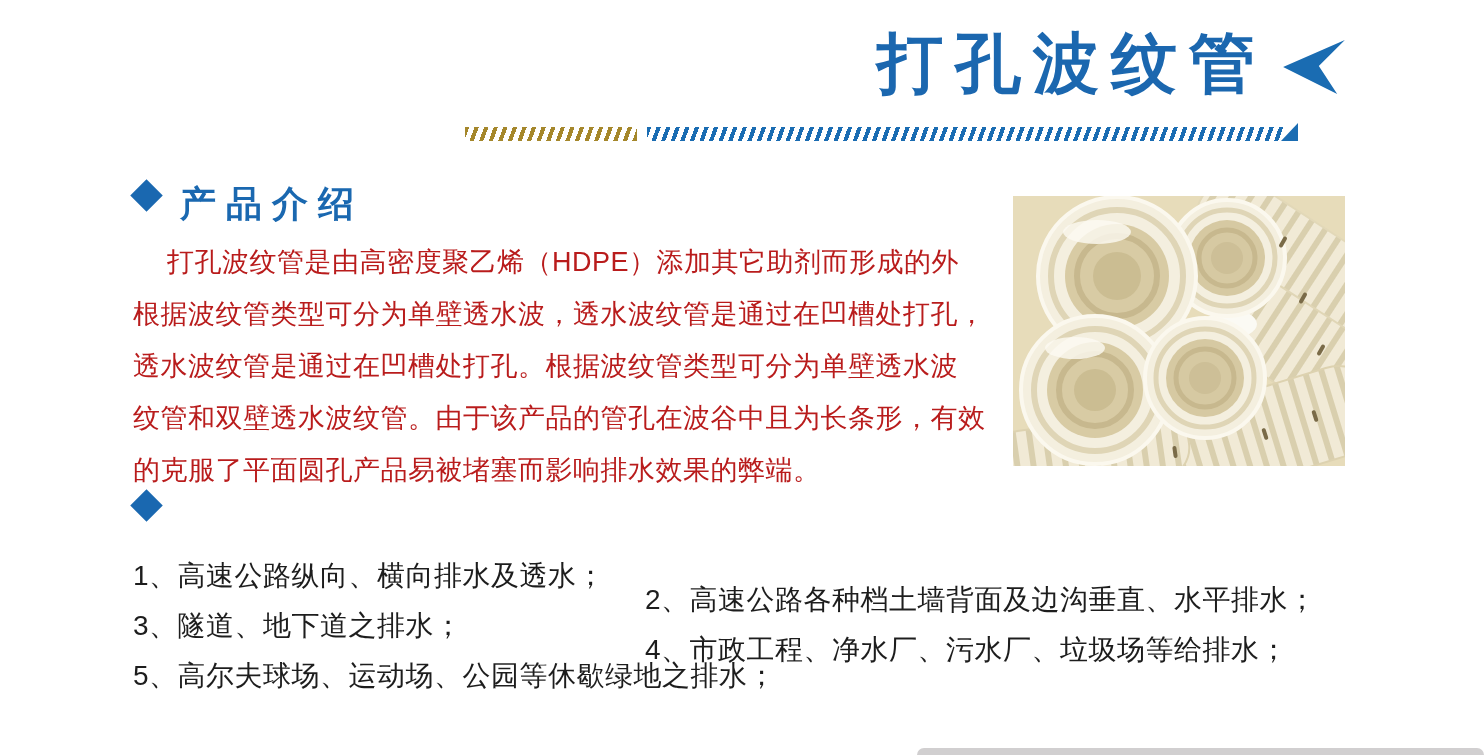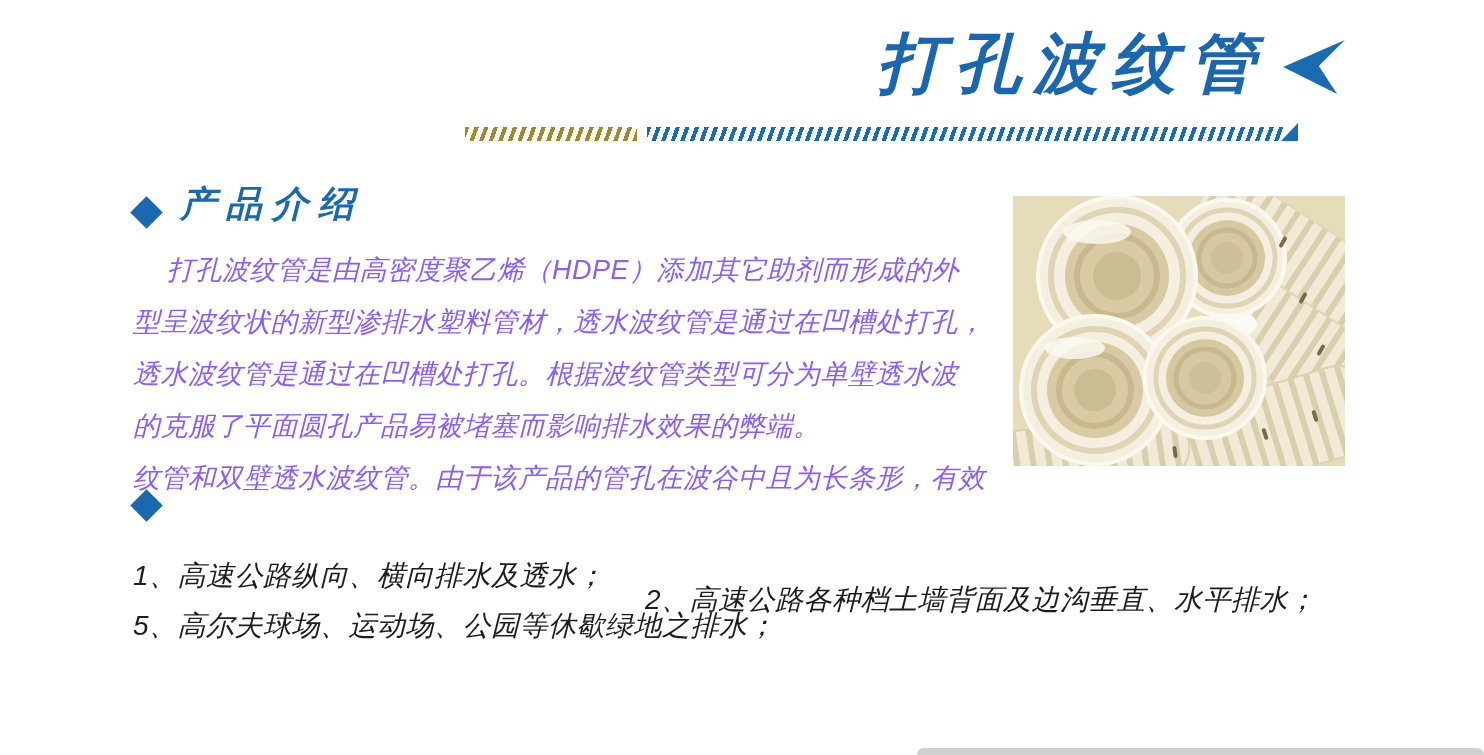--- a/index.html
+++ b/index.html
@@ -1,18 +1,18 @@
 <!DOCTYPE html>
 <html lang="zh"><head>
 <meta charset="utf-8">
 <style>
   html,body{margin:0;padding:0;background:#ffffff;}
   .page{
     position:relative;width:1484px;height:755px;background:#ffffff;
-    overflow:hidden;font-family:"Liberation Sans","DejaVu Sans",sans-serif;font-style:italic;
+    overflow:hidden;font-family:"Liberation Sans","DejaVu Sans",sans-serif;
   }
   
   .title-row{
     position:absolute;top:18px;right:139px;
     display:flex;align-items:center;gap:16px;
   }
   .page-title{
     margin:0;font-family:"Liberation Serif","DejaVu Serif",serif;
     font-weight:bold;font-size:66px;line-height:92px;
     letter-spacing:12px;color:#1b67af;white-space:nowrap;
@@ -27,36 +27,36 @@
   .rule-blue{
     left:647px;width:636px;
     background:repeating-linear-gradient(110deg,#1a6cb2 0 4px,#ffffff 4px 9px);
   }
   .rule-endcap{
     position:absolute;left:1281px;top:123px;width:0;height:0;
     border-left:17px solid transparent;border-bottom:18px solid #1a6cb2;
   }
   
   .section-heading{
-    position:absolute;left:135px;display:flex;align-items:flex-end;gap:22px;
+    position:absolute;left:135px;display:flex;align-items:flex-start;gap:22px;
   }
   .section-heading.intro-h{top:184px;}
   .section-heading.uses-h{top:494px;}
   .diamond{
     width:23px;height:23px;background:#1a68b0;transform:rotate(45deg);
     flex:0 0 auto;
   }
   .heading-text{
     font-size:36px;font-weight:bold;color:#1a68b0;letter-spacing:10px;
     line-height:40px;white-space:nowrap;
   }
   
   .intro-text{
-    position:absolute;left:133px;top:244px;width:872px;
-    color:#8b5cf6;font-size:27px;
+    position:absolute;left:133px;top:236px;width:872px;
+    color:#b91c1c;font-size:27px;
   }
   .intro-line{height:52px;line-height:52px;white-space:nowrap;letter-spacing:0.5px;}
   .intro-line.indent{text-indent:34px;}
   
   .product-photo{position:absolute;left:1013px;top:196px;width:332px;height:270px;}
   
   .uses-grid{
     position:absolute;left:133px;top:553px;width:1290px;
     color:#1d1d1d;font-size:28px;
   }
@@ -89,24 +89,24 @@
   <div class="rule rule-blue"></div>
   <div class="rule-endcap"></div>
 
   <div class="section-heading intro-h">
     <span class="diamond"></span>
     <span class="heading-text">产品介绍</span>
   </div>
 
   <div class="intro-text">
     <div class="intro-line indent">打孔波纹管是由高密度聚乙烯（HDPE）添加其它助剂而形成的外</div>
-    <div class="intro-line">型呈波纹状的新型渗排水塑料管材，透水波纹管是通过在凹槽处打孔，</div>
+    <div class="intro-line">根据波纹管类型可分为单壁透水波，透水波纹管是通过在凹槽处打孔，</div>
     <div class="intro-line">透水波纹管是通过在凹槽处打孔。根据波纹管类型可分为单壁透水波</div>
+    <div class="intro-line">纹管和双壁透水波纹管。由于该产品的管孔在波谷中且为长条形，有效</div>
     <div class="intro-line">的克服了平面圆孔产品易被堵塞而影响排水效果的弊端。</div>
-    <div class="intro-line">纹管和双壁透水波纹管。由于该产品的管孔在波谷中且为长条形，有效</div>
   </div>
 
   <svg class="product-photo" viewBox="0 0 332 270" role="img">
     <defs>
       <pattern id="corr" width="16" height="16" patternUnits="userSpaceOnUse">
         <rect width="16" height="16" fill="#f1ead6"></rect>
         <rect width="6" height="16" fill="#d9cfae"></rect>
       </pattern>
     </defs>
     <rect width="332" height="270" fill="#e7dcba"></rect>
@@ -174,19 +174,23 @@
   <div class="section-heading uses-h">
     <span class="diamond"></span>
   </div>
 
   <div class="uses-grid">
     <div class="use-row">
       <div class="use-item col1">1、高速公路纵向、横向排水及透水；</div>
       <div class="use-item col2">2、高速公路各种档土墙背面及边沟垂直、水平排水；</div>
     </div>
     <div class="use-row">
+      <div class="use-item col1">3、隧道、地下道之排水；</div>
+      <div class="use-item col2">4、市政工程、净水厂、污水厂、垃圾场等给排水；</div>
+    </div>
+    <div class="use-row">
       <div class="use-item col1">5、高尔夫球场、运动场、公园等休歇绿地之排水；</div>
     </div>
   </div>
 
   <div class="bottom-strip"></div>
 
 </div>
 
 </body></html>

